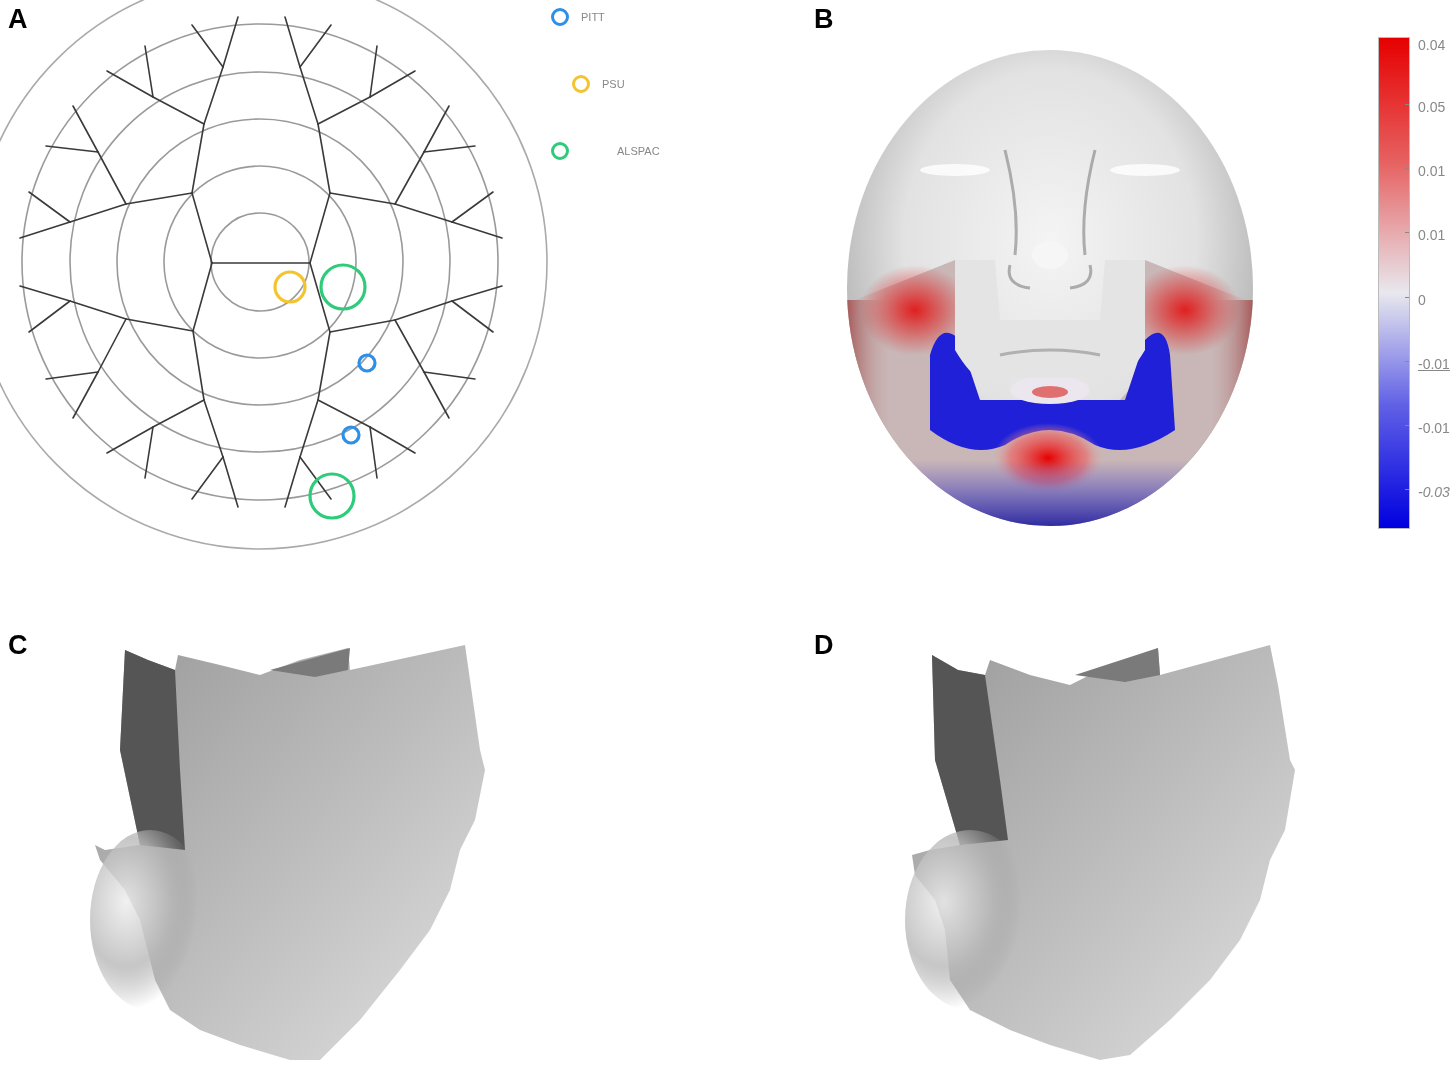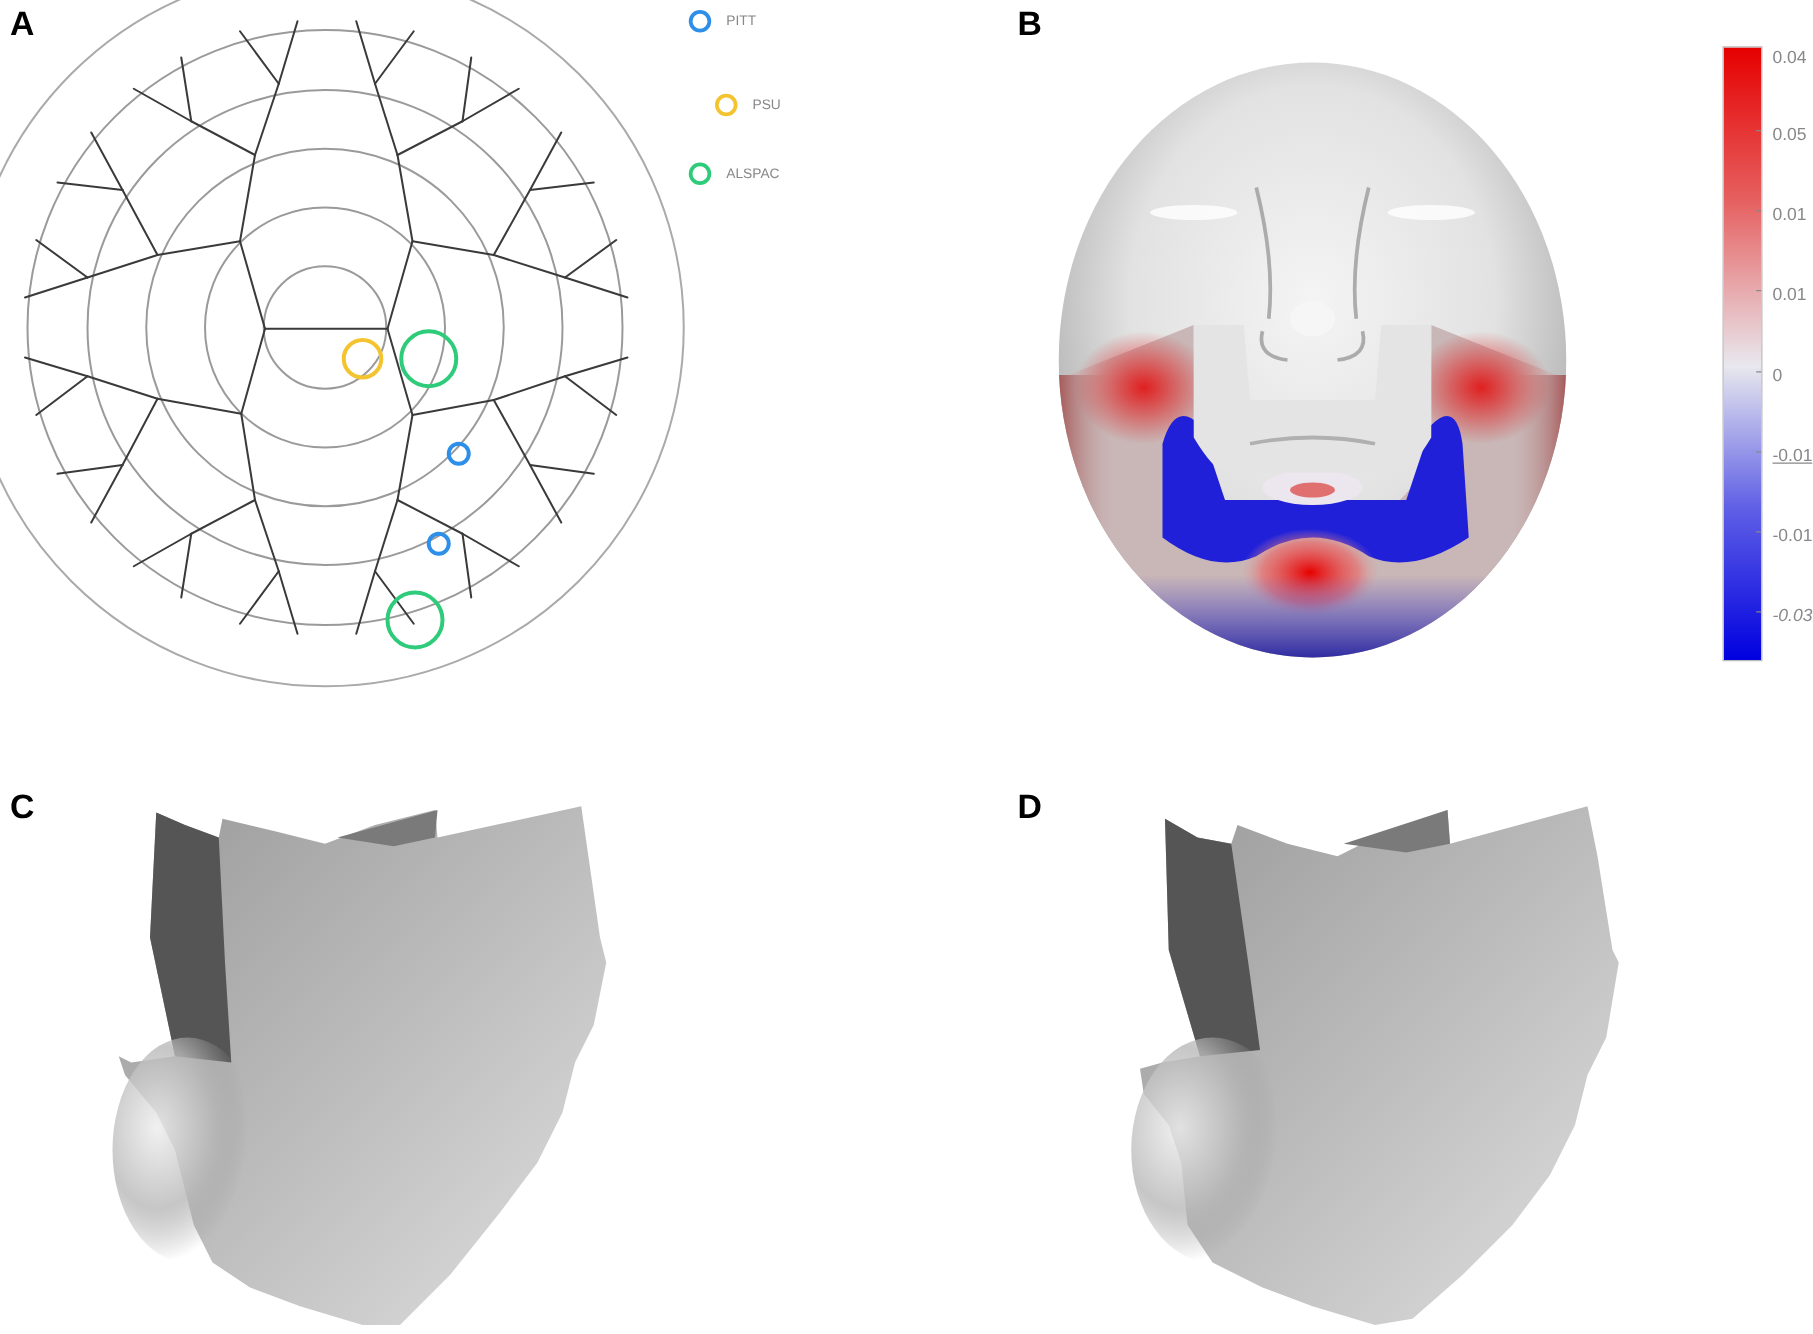--- a/index.html
+++ b/index.html
@@ -120,21 +120,21 @@
 </svg>
 
 <div class="legend-item" style="left:551px;top:8px;">
   <span class="legend-marker" style="border-color:#2e8fe8;"></span>
   <span class="legend-text">PITT</span>
 </div>
 <div class="legend-item" style="left:572px;top:75px;">
   <span class="legend-marker" style="border-color:#f4c430;"></span>
   <span class="legend-text">PSU</span>
 </div>
-<div class="legend-item" style="left:551px;top:130px;">
+<div class="legend-item" style="left:551px;top:142px;gap:36px;">
   <span class="legend-marker" style="border-color:#2ecc7a;"></span>
   <span class="legend-text">ALSPAC</span>
 </div>
 
 <svg class="abs" style="left:830px;top:20px;" width="440" height="520">
   <defs>
     <radialGradient id="faceGray" cx="50%" cy="40%" r="60%">
       <stop offset="0%" stop-color="#f4f4f4"></stop>
       <stop offset="60%" stop-color="#e2e2e2"></stop>
       <stop offset="100%" stop-color="#a8a8a8"></stop>

